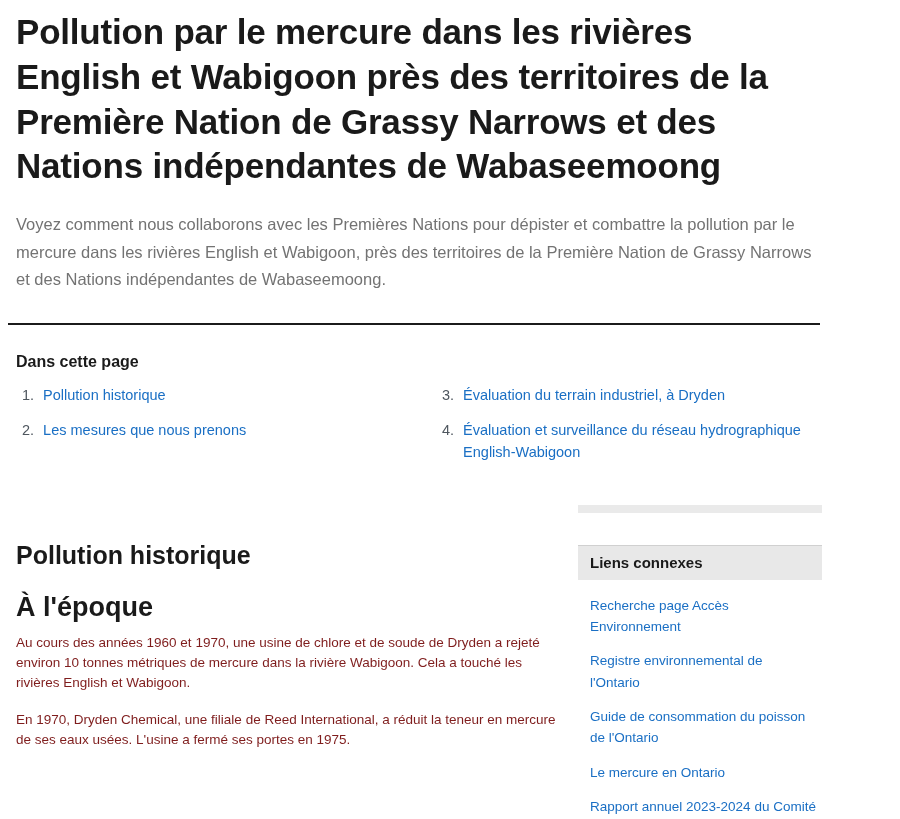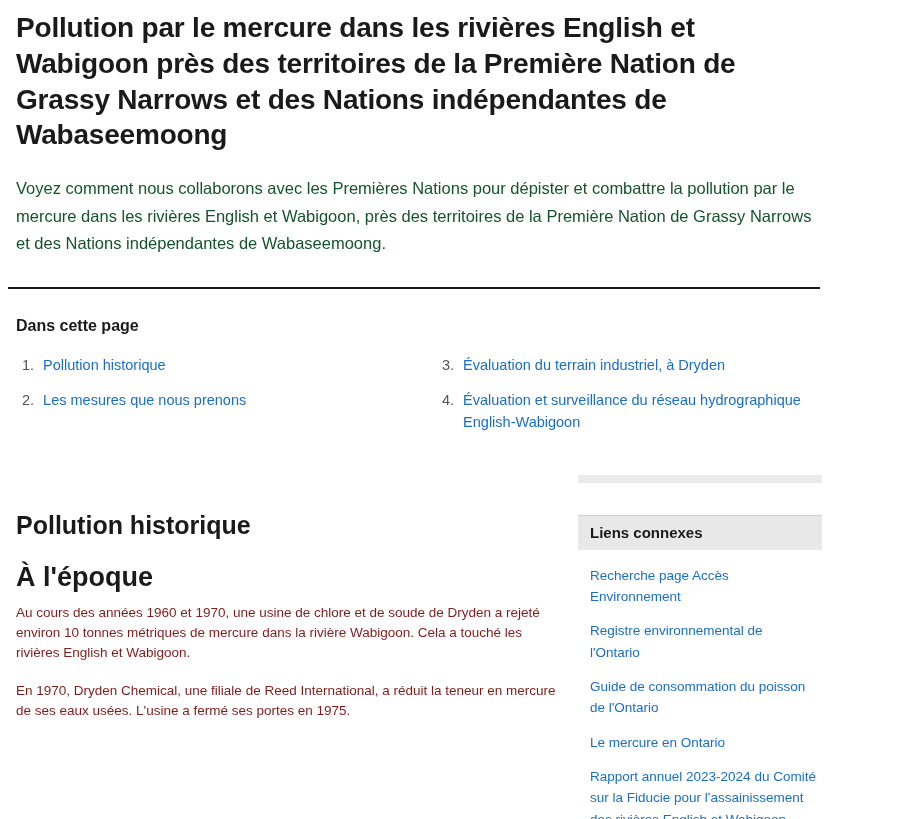--- a/index.html
+++ b/index.html
@@ -9,48 +9,48 @@
     color: #333333;
     width: 900px;
   }
   .page {
     width: 868px;
     padding: 8px 16px 20px 16px;
   }
 
   
   .page-title {
-    font-size: 28px;
+    font-size: 35px;
     line-height: 1.28;
     font-weight: 700;
     color: #1a1a1a;
     letter-spacing: -0.2px;
     margin: 2px 0 22px 0;
     max-width: 770px;
   }
   .intro {
     font-size: 16.5px;
     line-height: 1.66;
-    color: #14532d;
+    color: #737373;
     max-width: 800px;
     margin: 0 12px 30px 0;
   }
   .divider {
     border: none;
     border-top: 2px solid #1b1b1b;
     width: 812px;
     margin: 0 0 28px -8px;
   }
 
   
   .toc-heading {
     font-size: 16px;
     font-weight: 700;
     color: #1a1a1a;
-    margin: 0 0 20px 0;
+    margin: 0 0 14px 0;
   }
   .toc-cols { display: flex; gap: 28px; }
   .toc-col {
     list-style: none;
     margin: 0; padding: 0 0 0 6px;
     width: 392px;
   }
   .toc-col li {
     display: flex;
     gap: 9px;

